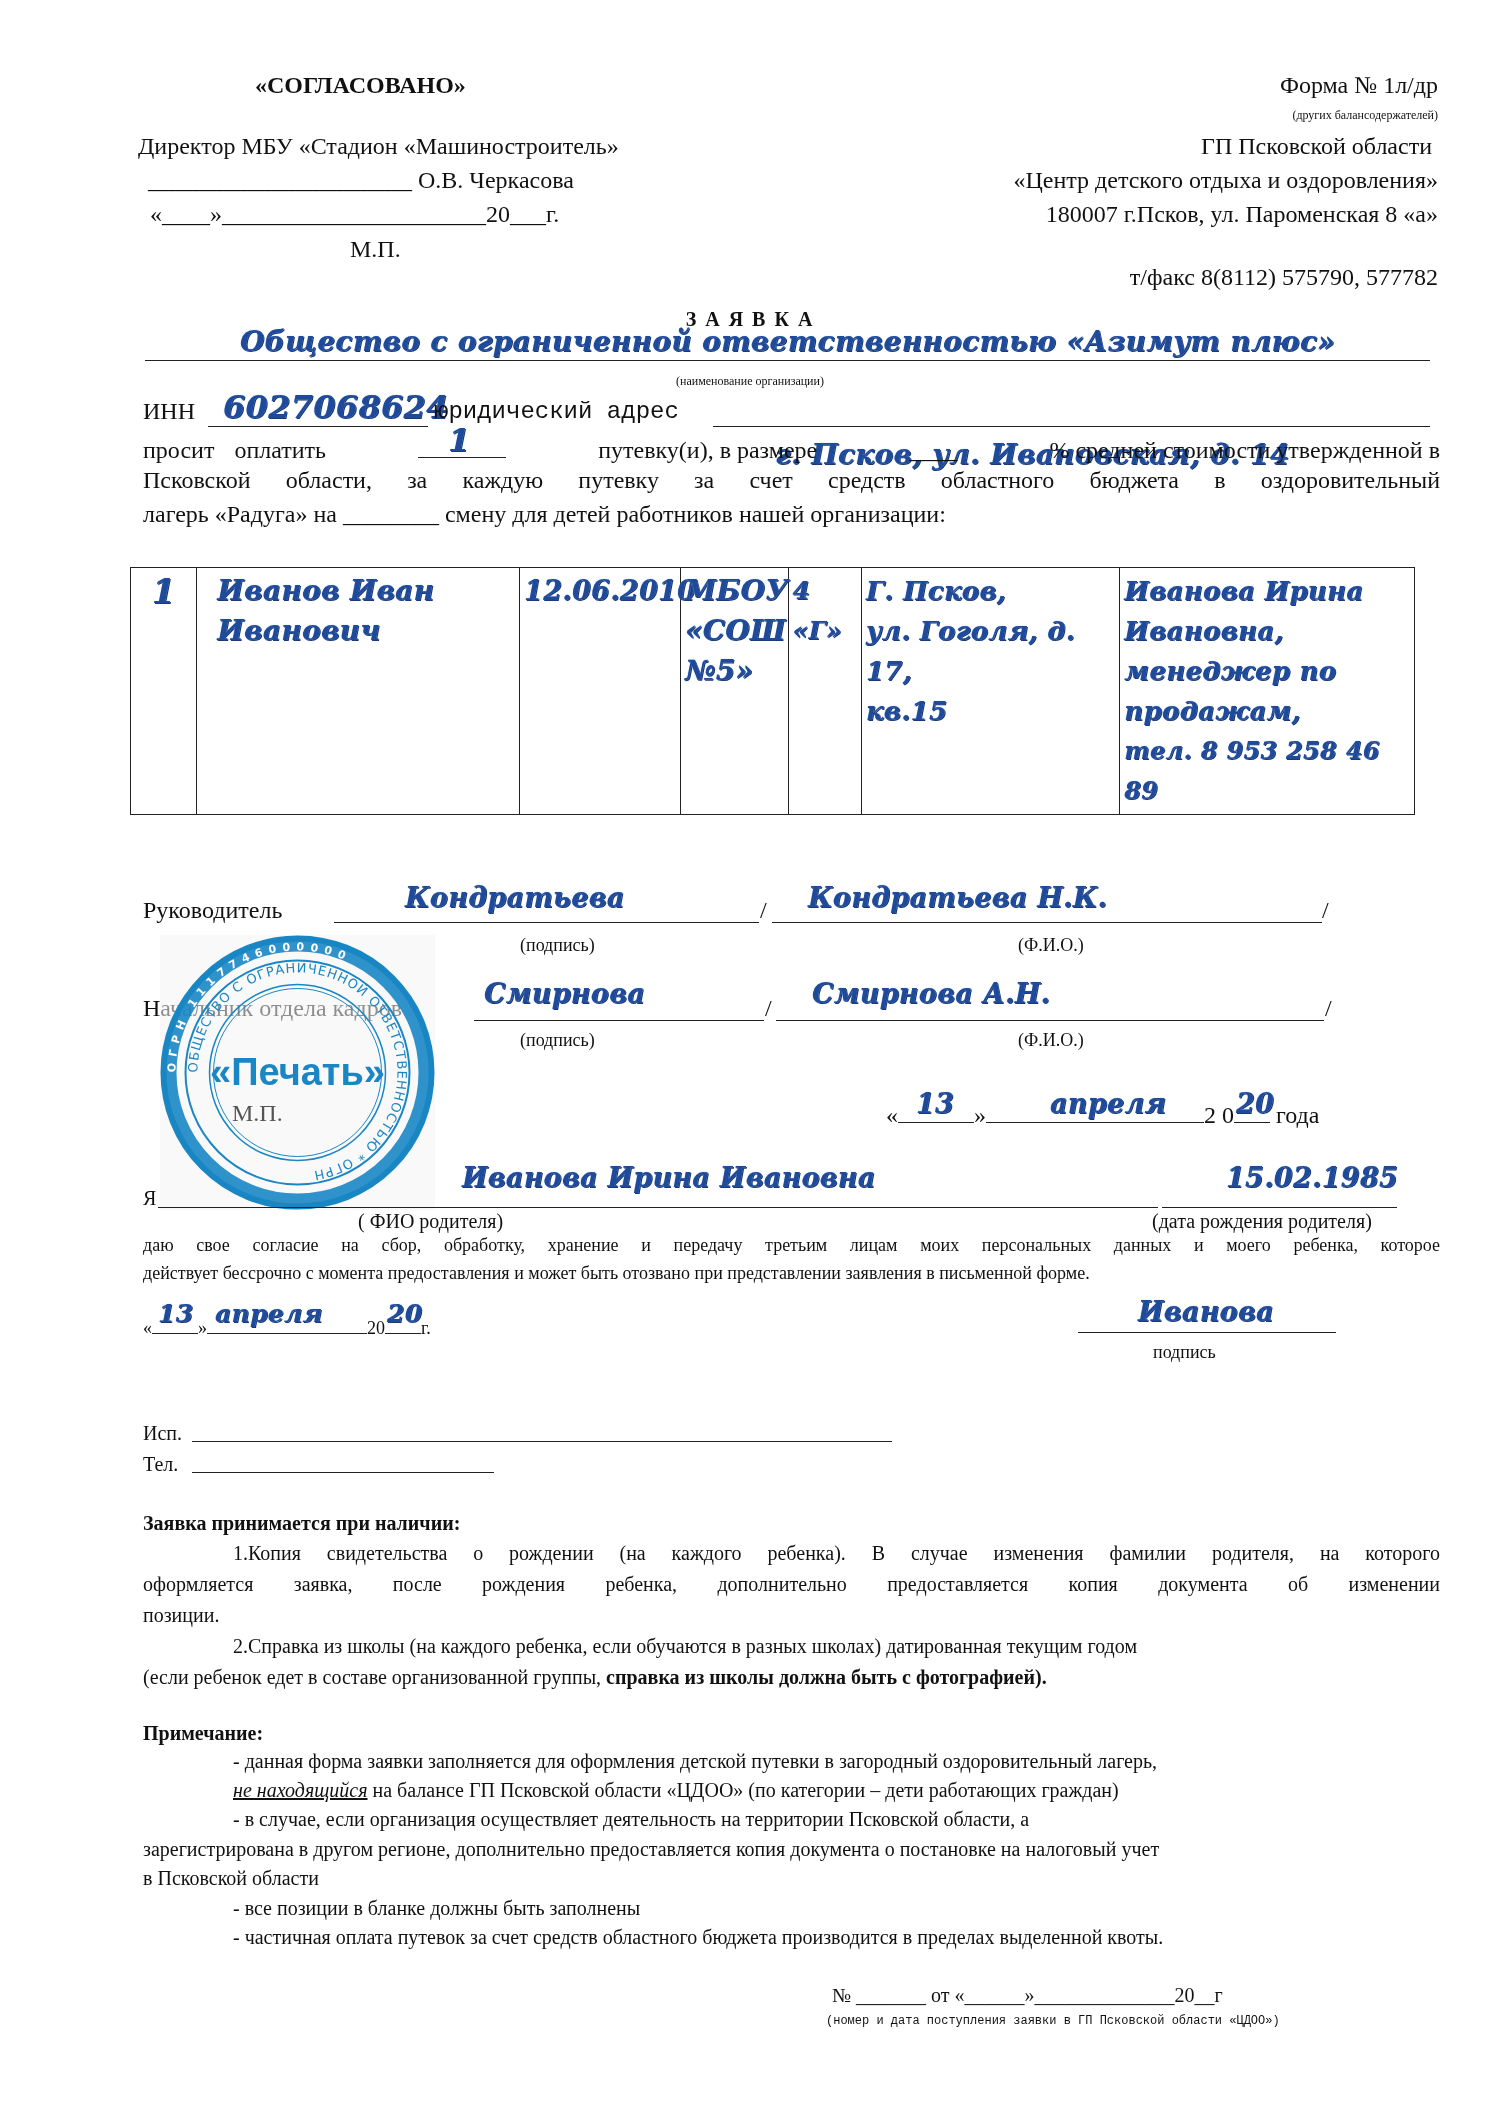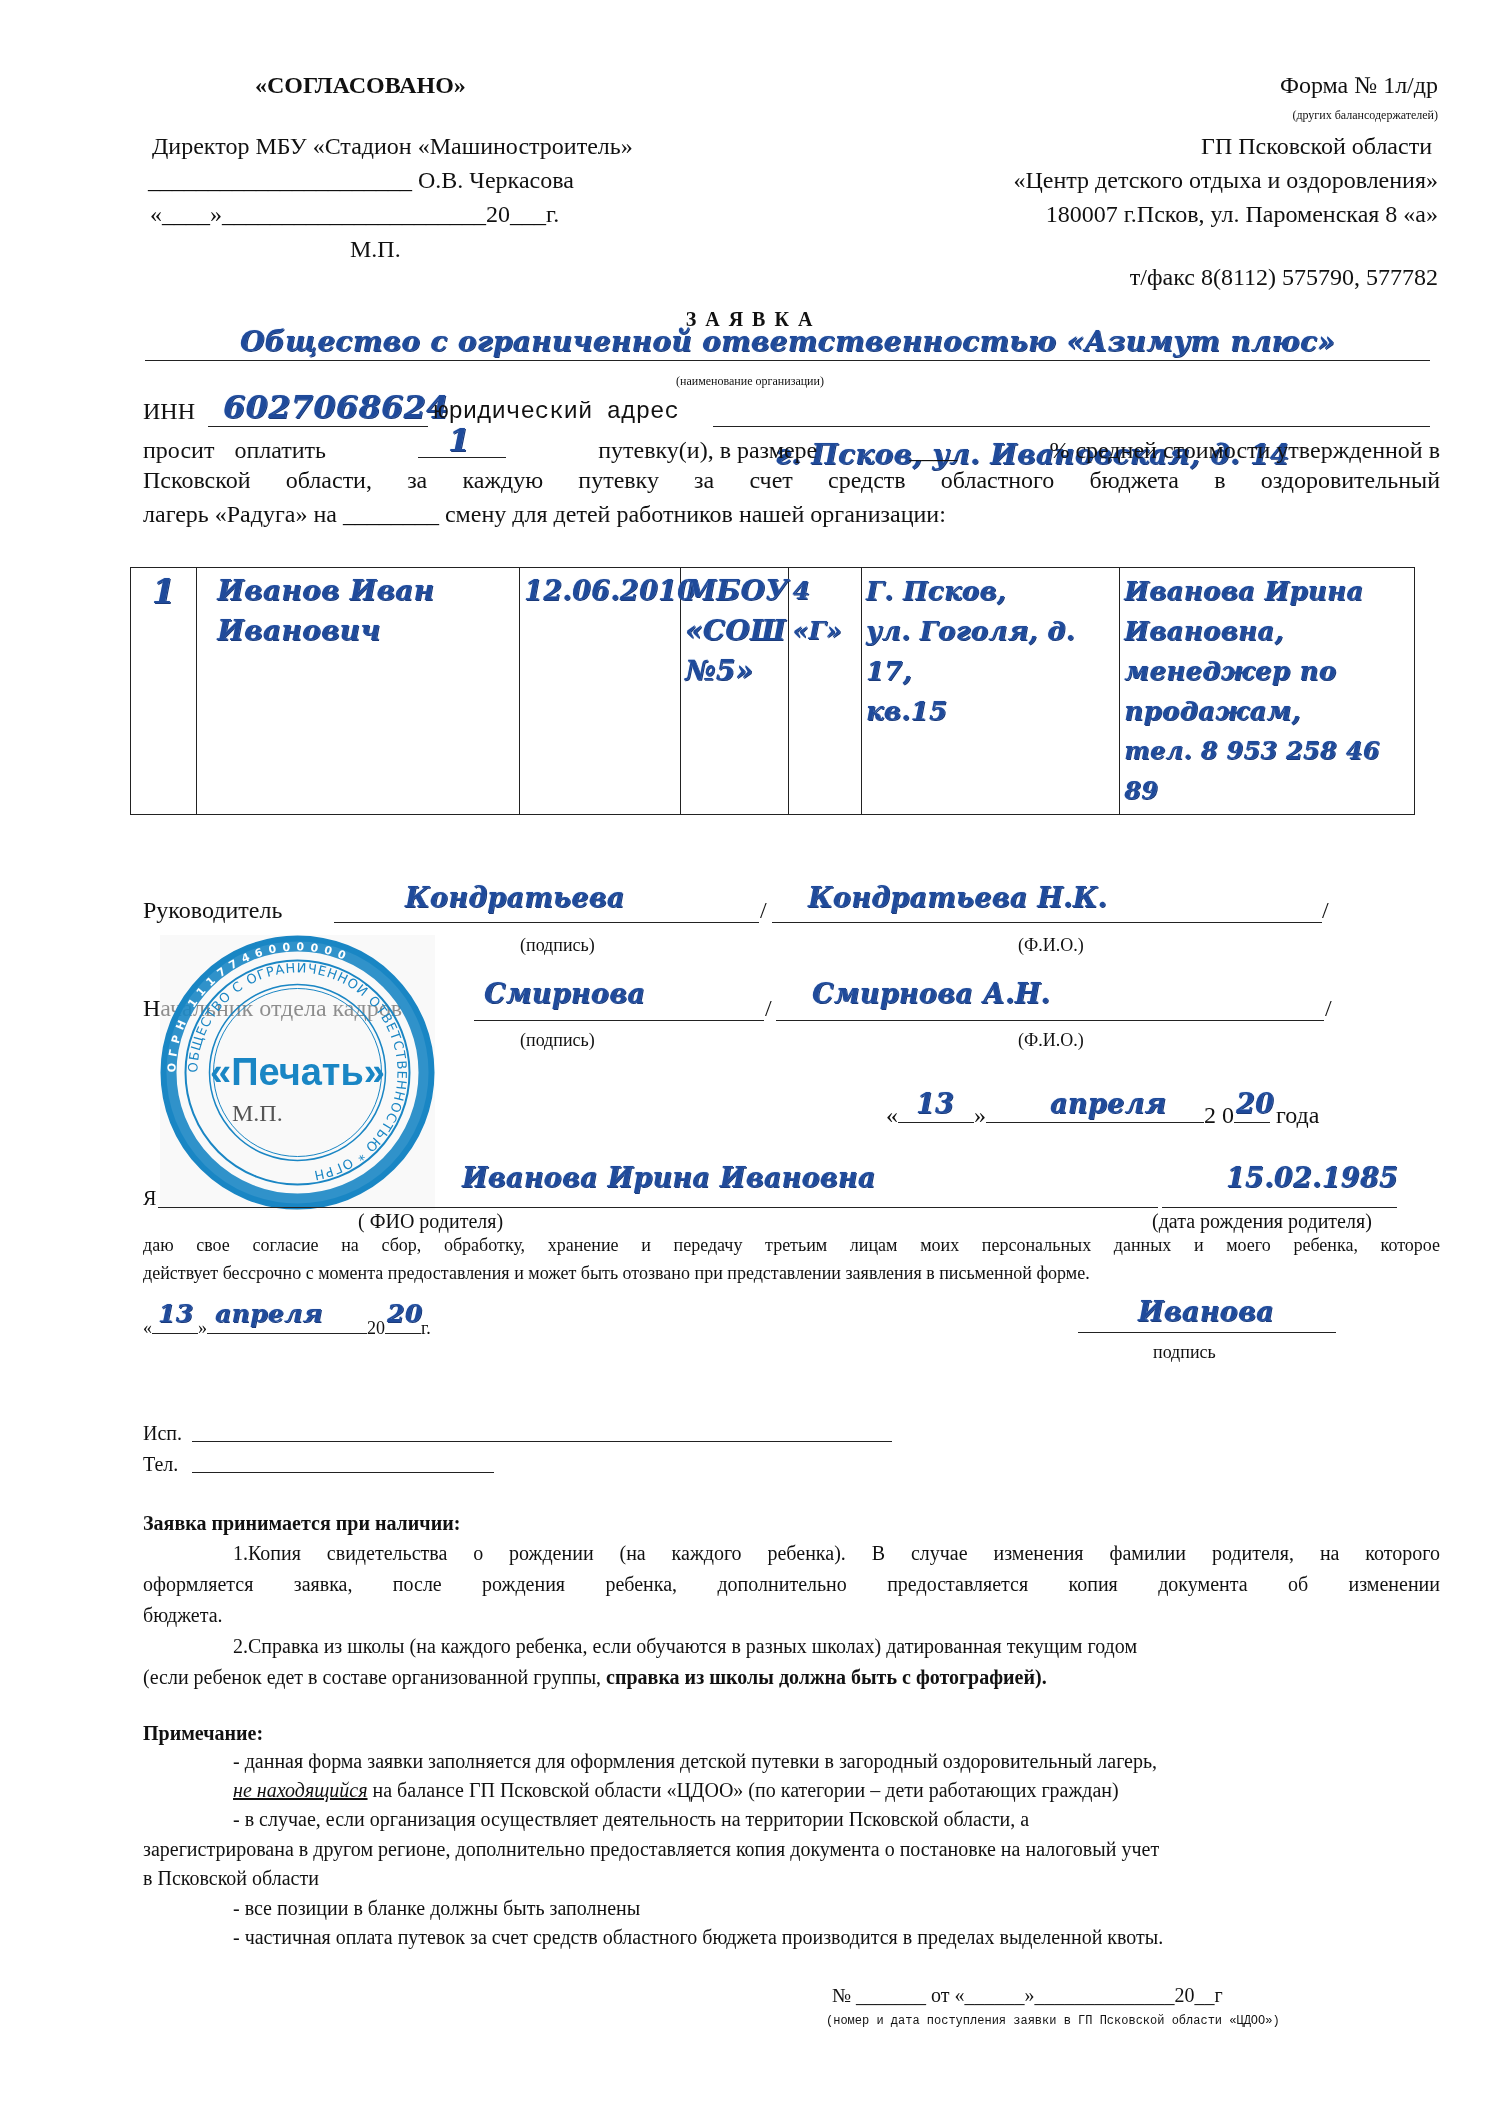--- a/index.html
+++ b/index.html
@@ -24,21 +24,21 @@
                font-weight: normal; font-size: 17px; line-height: 22px; padding: 3px 4px; }
   table.main th { text-align: center; height: 64px; }
   table.main td { height: 208px; }
   table.main .hand { font-size: 28px; line-height: 40px; }
   .stamp { position: absolute; left: 160px; top: 935px; width: 275px; height: 275px; }
 </style>
 </head>
 <body>
 
 <div class="abs f24 bold" style="left:255px;top:72px;">«СОГЛАСОВАНО»</div>
-<div class="abs f24" style="left:152px;top:133px;">Директор МБУ «Стадион «Машиностроитель»</div>
+<div class="abs f24" style="left:138px;top:133px;">Директор МБУ «Стадион «Машиностроитель»</div>
 <div class="abs f24" style="left:148px;top:167px;">______________________ О.В. Черкасова</div>
 <div class="abs f24" style="left:150px;top:201px;">«____»______________________20___г.</div>
 <div class="abs f24" style="left:350px;top:236px;">М.П.</div>
 
 <div class="abs f24 right" style="right:62px;top:72px;">Форма № 1л/др</div>
 <div class="abs f16 right" style="right:62px;top:108px;">(других балансодержателей)</div>
 <div class="abs f24 right" style="right:68px;top:133px;">ГП Псковской области</div>
 <div class="abs f24 right" style="right:62px;top:167px;">«Центр детского отдыха и оздоровления»</div>
 <div class="abs f24 right" style="right:62px;top:201px;">180007 г.Псков, ул. Пароменская  8 «а»</div>
 <div class="abs f24 right" style="right:62px;top:236px;margin-top:28px;">т/факс 8(8112) 575790,  577782</div>
@@ -181,21 +181,21 @@
 <div class="abs f18" style="left:1153px;top:1342px;">подпись</div>
 
 <div class="abs f20" style="left:143px;top:1422px;">Исп.</div>
 <div class="abs" style="left:192px;top:1441px;width:700px;border-bottom:1.5px solid #222;"></div>
 <div class="abs f20" style="left:143px;top:1453px;">Тел.</div>
 <div class="abs" style="left:192px;top:1472px;width:302px;border-bottom:1.5px solid #222;"></div>
 
 <div class="abs f20 bold" style="left:143px;top:1512px;">Заявка принимается при наличии:</div>
 <div class="abs f20" style="left:233px;top:1542px;width:1207px;text-align:justify;text-align-last:justify;">1.Копия свидетельства о рождении (на каждого ребенка). В случае изменения фамилии родителя, на которого</div>
 <div class="abs f20" style="left:143px;top:1573px;width:1297px;text-align:justify;text-align-last:justify;">оформляется заявка, после рождения ребенка, дополнительно предоставляется копия документа об изменении</div>
-<div class="abs f20" style="left:143px;top:1604px;">бюджета.</div>
+<div class="abs f20" style="left:143px;top:1604px;">позиции.</div>
 <div class="abs f20" style="left:233px;top:1635px;">2.Справка из школы (на каждого ребенка, если обучаются в разных школах) датированная текущим  годом</div>
 <div class="abs f20" style="left:143px;top:1666px;">
   <span>(если ребенок едет в составе организованной группы,</span>
   <span class="bold">справка из школы должна быть с фотографией).</span>
 </div>
 
 <div class="abs f20 bold" style="left:143px;top:1722px;">Примечание:</div>
 <div class="abs f20" style="left:233px;top:1750px;">- данная форма заявки заполняется для оформления детской путевки в загородный оздоровительный лагерь,</div>
 <div class="abs f20" style="left:233px;top:1779px;">
   <span style="font-style:italic;text-decoration:underline;">не находящийся</span>

